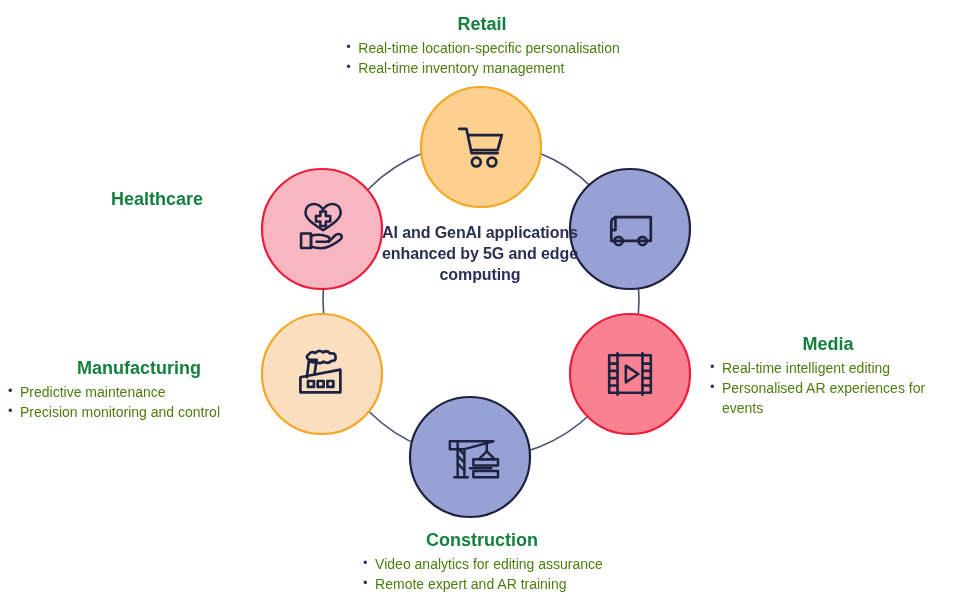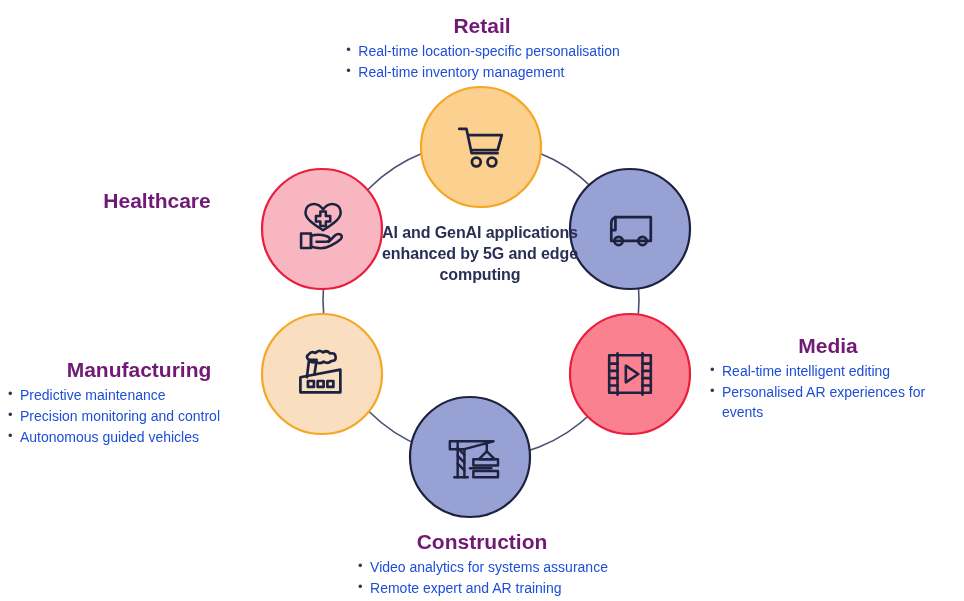--- a/index.html
+++ b/index.html
@@ -40,38 +40,38 @@
     line-height: 1.32;
     color: #2b2f55;
     letter-spacing: -0.1px;
   }
 
   
   .label-block {
     position: absolute;
   }
   .label-title {
-    font-size: 21px;
+    font-size: 18px;
     font-weight: bold;
-    color: #701a75;
+    color: #15803d;
     margin-bottom: 3px;
     line-height: 1.25;
   }
   .label-block.align-center .label-title { text-align: center; }
 
   ul.bullets {
     list-style: none;
     margin: 0;
     padding: 0;
   }
   ul.bullets li {
     position: relative;
     font-size: 14px;
     line-height: 1.42;
-    color: #1d4ed8;
+    color: #4d7c0f;
     padding-left: 14px;
     margin: 0 0 1px 0;
     white-space: normal;
   }
   ul.bullets li::before {
     content: "\2022";
     position: absolute;
     left: 2px;
     top: -1px;
     font-size: 13px;
@@ -210,33 +210,32 @@
         <li>Real-time intelligent editing</li>
         <li>Personalised AR experiences for events</li>
       </ul>
     </div>
   </div>
 
   <div class="label-block align-center" id="block-construction">
     <div class="label-title">Construction</div>
     <div class="centerwrap">
       <ul class="bullets">
-        <li>Video analytics for systems assurance</li>
+        <li>Video analytics for editing assurance</li>
         <li>Remote expert and AR training</li>
       </ul>
     </div>
   </div>
 
   <div class="label-block" id="block-manufacturing">
     <div class="label-title">Manufacturing</div>
     <div class="centerwrap">
       <ul class="bullets">
         <li>Predictive maintenance</li>
         <li>Precision monitoring and control</li>
-        <li>Autonomous guided vehicles</li>
       </ul>
     </div>
   </div>
 
   <div class="label-block" id="block-healthcare">
     <div class="label-title">Healthcare</div>
   </div>
 
 </div>
 

